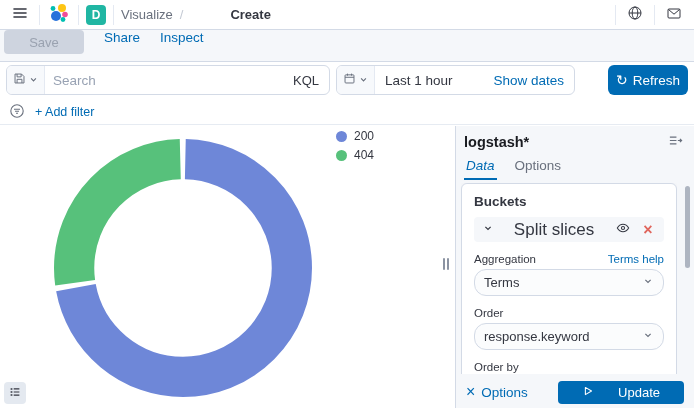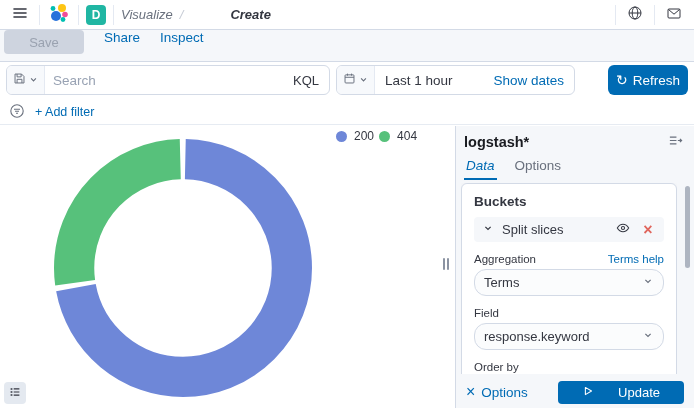--- a/index.html
+++ b/index.html
@@ -9,21 +9,21 @@
   *{margin:0;padding:0;box-sizing:border-box;font-family:"Liberation Sans",sans-serif;}
   html,body{width:694px;height:408px;overflow:hidden;background:#fff;color:var(--text);}
   body{position:relative;font-size:13px;}
   button{cursor:pointer;}
 
   
   .top-header{height:30px;display:flex;align-items:center;gap:7px;padding:0 8px;background:#fff;border-bottom:1px solid var(--border);}
   .icon-btn{background:none;border:none;display:flex;align-items:center;justify-content:center;width:24px;height:24px;}
   .v-div{width:1px;height:20px;background:#E4E9F2;}
   .space-badge{width:20px;height:20px;border-radius:4px;background:var(--badge);color:#fff;font-size:12px;font-weight:700;display:flex;align-items:center;justify-content:center;border:none;}
-  .breadcrumbs{display:flex;gap:7px;font-size:13px;align-items:center;font-style:italic;}
+  .breadcrumbs{display:flex;gap:7px;font-size:13px;align-items:center;}
   .crumb-parent{color:var(--subdued);cursor:pointer;}
   .crumb-sep{color:#C4CAD4;}
   .crumb-current{color:var(--text);font-weight:600;margin-left:40px;}
   .spacer{flex:1;}
 
   
   .toolbar{height:32px;background:var(--panel);border-bottom:1px solid var(--border);display:flex;align-items:flex-start;gap:20px;padding-left:4px;}
   .save-btn{min-width:80px;height:24px;background:#CED4DF;color:#9AA2B0;border:none;border-radius:4px;font-size:13px;font-weight:500;cursor:default;}
   .link-btn{background:none;border:none;color:var(--accent);font-size:13.5px;font-weight:500;}
 
@@ -41,41 +41,41 @@
   .refresh-glyph{font-size:14px;line-height:1;}
 
   
   .filter-row{height:25px;display:flex;align-items:center;gap:9px;padding-left:8px;background:#fff;border-bottom:1px solid #E6EBF2;}
   .add-filter{background:none;border:none;color:var(--accent);font-size:12.5px;}
 
   
   .main{position:absolute;top:126px;left:0;right:0;bottom:0;}
   .chart-area{position:absolute;left:0;top:0;width:455px;bottom:0;background:#fff;}
   .donut{position:absolute;left:54px;top:13px;width:258px;height:258px;}
-  .legend{position:absolute;left:336px;top:3px;display:flex;flex-direction:row;gap:5px;}
+  .legend{position:absolute;left:336px;top:3px;display:flex;flex-direction:column;gap:5px;}
   .legend-item{display:flex;align-items:center;gap:7px;cursor:pointer;}
   .legend-dot{width:11px;height:11px;border-radius:50%;}
   .legend-label{font-size:12px;color:var(--text);}
   .legend-toggle{position:absolute;left:4px;bottom:4px;width:22px;height:22px;border:none;border-radius:4px;background:#E4E9F0;display:flex;align-items:center;justify-content:center;}
   .resize-grip{position:absolute;left:443px;top:132px;display:flex;gap:2px;cursor:col-resize;}
   .resize-grip i{display:block;width:2px;height:12px;background:#8b93a2;border-radius:1px;}
 
   
   .panel{position:absolute;left:455px;top:0;right:0;bottom:0;background:var(--panel);border-left:1px solid var(--border);}
   .panel-header{padding:7px 10px 0 8px;}
   .panel-title-row{display:flex;justify-content:space-between;align-items:center;}
   .panel-title{font-size:14.5px;font-weight:700;color:#1A1C21;}
   .tabs{display:flex;gap:16px;margin-top:7px;}
   .tab{background:none;border:none;font-size:13.5px;color:var(--subdued);padding:0 2px 5px 2px;border-bottom:2px solid transparent;}
   .tab.active{color:var(--accent);font-weight:500;border-bottom-color:var(--accent);font-style:italic;}
   .panel-body{position:absolute;left:5px;right:17px;top:57px;bottom:34px;overflow:hidden;}
   .card{background:#fff;border:1px solid var(--border);border-radius:6px;box-shadow:0 1px 4px rgba(52,55,65,.06);padding:10px 12px;height:252px;}
   .card-title{font-size:13.5px;font-weight:700;color:var(--text);}
   .bucket-row{margin-top:8px;height:25px;background:#F5F7FA;border-radius:4px;display:flex;align-items:center;gap:8px;padding:0 8px;cursor:pointer;}
-  .bucket-label{flex:1;font-size:13px;color:var(--text);}
+  .bucket-label{flex:1;font-size:17px;color:var(--text);text-align:center;}
   .x-glyph{font-size:16px;font-weight:700;color:var(--danger);line-height:1;}
   .field-label-row{margin-top:11px;display:flex;justify-content:space-between;align-items:baseline;}
   .field-label{font-size:11.5px;font-weight:400;color:var(--text);}
   .help-link{background:none;border:none;font-size:11.5px;color:var(--accent);}
   .select{margin-top:4px;height:27px;background:#FBFCFD;border:1px solid var(--border);border-radius:12px;display:flex;align-items:center;justify-content:space-between;padding:0 9px;font-size:13px;color:var(--text);cursor:pointer;}
   .panel-scrollbar{position:absolute;right:4px;top:60px;width:5px;height:82px;background:#AEB5C1;border-radius:3px;cursor:pointer;}
   .bottom-bar{position:absolute;left:0;right:0;bottom:0;height:32px;background:var(--panel);display:flex;align-items:center;justify-content:space-between;padding:0 10px;}
   .discard-btn{background:none;border:none;display:flex;align-items:center;gap:6px;color:var(--accent);font-size:13.5px;}
   .discard-x{font-size:16px;line-height:1;}
   .update-btn{height:23px;background:var(--accent);border:none;border-radius:4px;color:#fff;font-size:13px;font-weight:500;display:flex;align-items:center;gap:24px;padding:0 24px;}
@@ -276,21 +276,21 @@
         <div class="select">
           <span>Terms</span>
           <span class="chev">
             <svg width="12" height="12" viewBox="0 0 16 16" fill="none" stroke="#69707D" stroke-width="1.6">
                 <path d="M4.5 6.5L8 10l3.5-3.5"></path>
               </svg>
           </span>
         </div>
 
         <div class="field-label-row">
-          <span class="field-label">Field</span>
+          <span class="field-label">Order</span>
         </div>
         <div class="select">
           <span>response.keyword</span>
           <span class="chev">
             <svg width="12" height="12" viewBox="0 0 16 16" fill="none" stroke="#69707D" stroke-width="1.6">
                 <path d="M4.5 6.5L8 10l3.5-3.5"></path>
               </svg>
           </span>
         </div>
 

